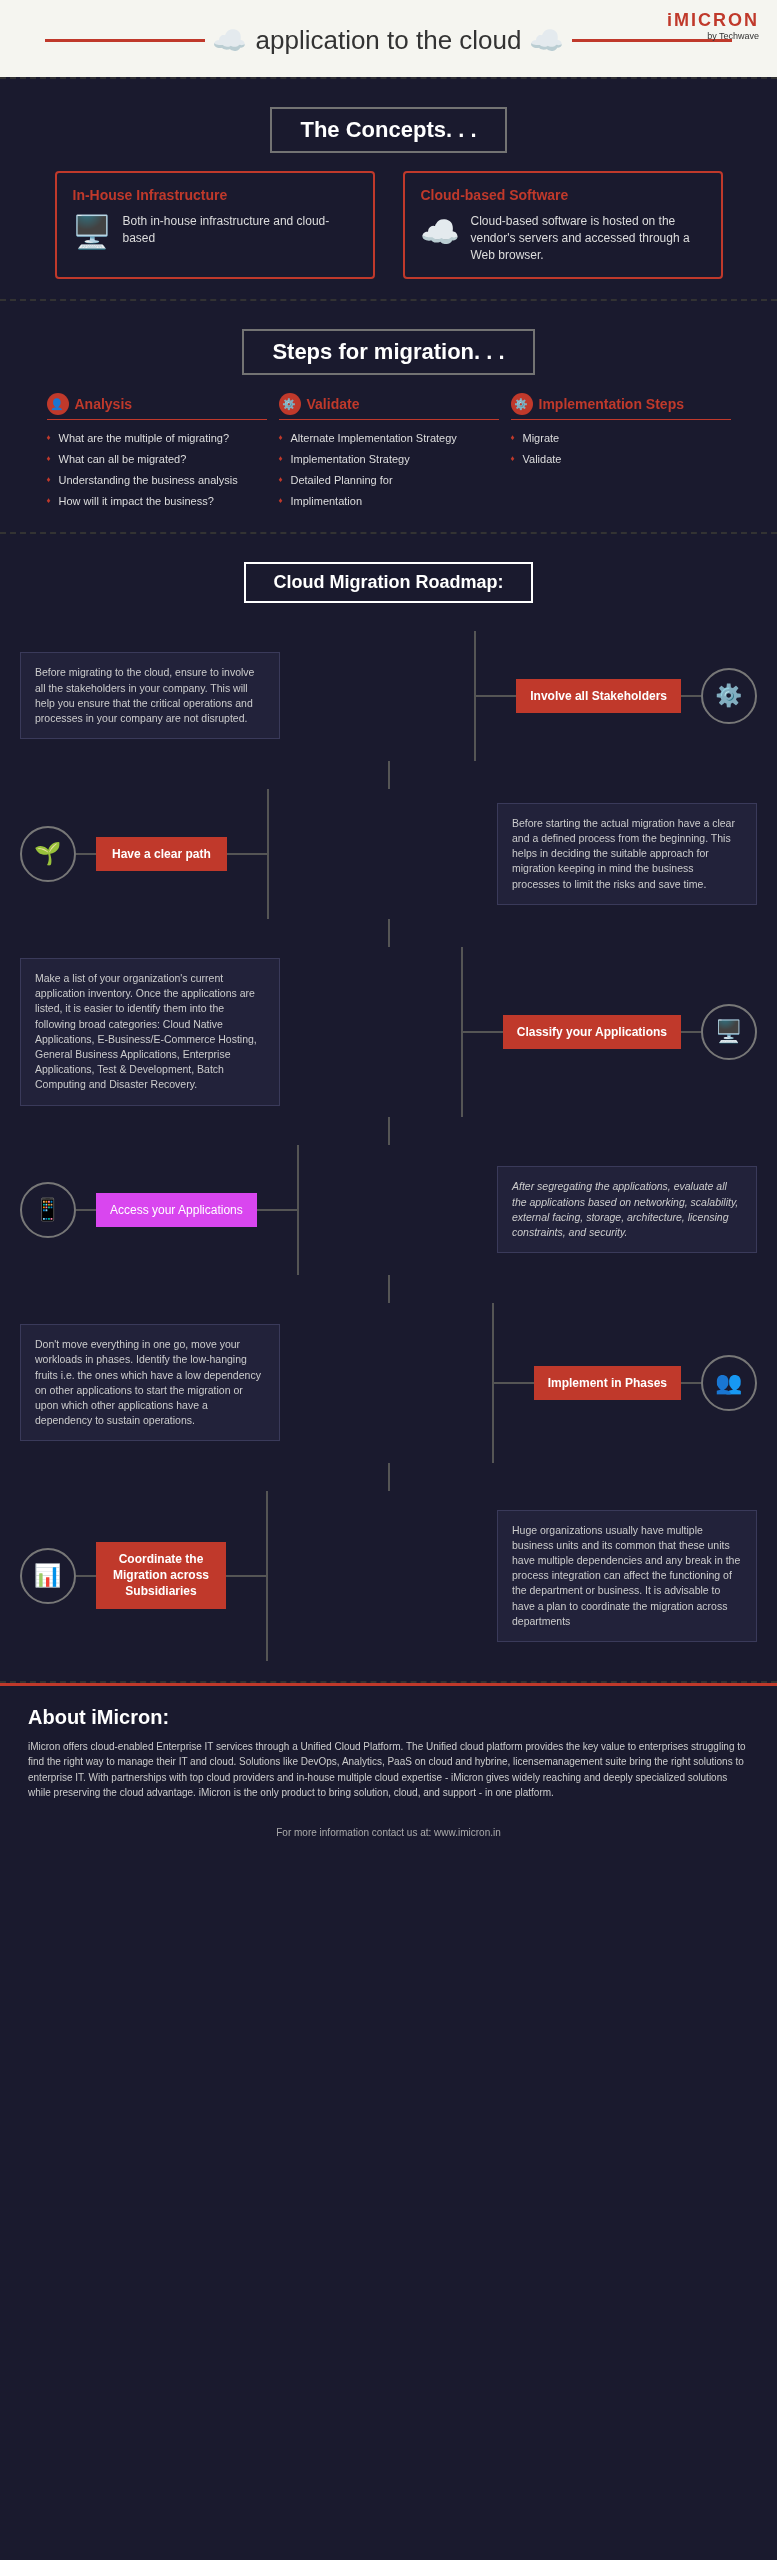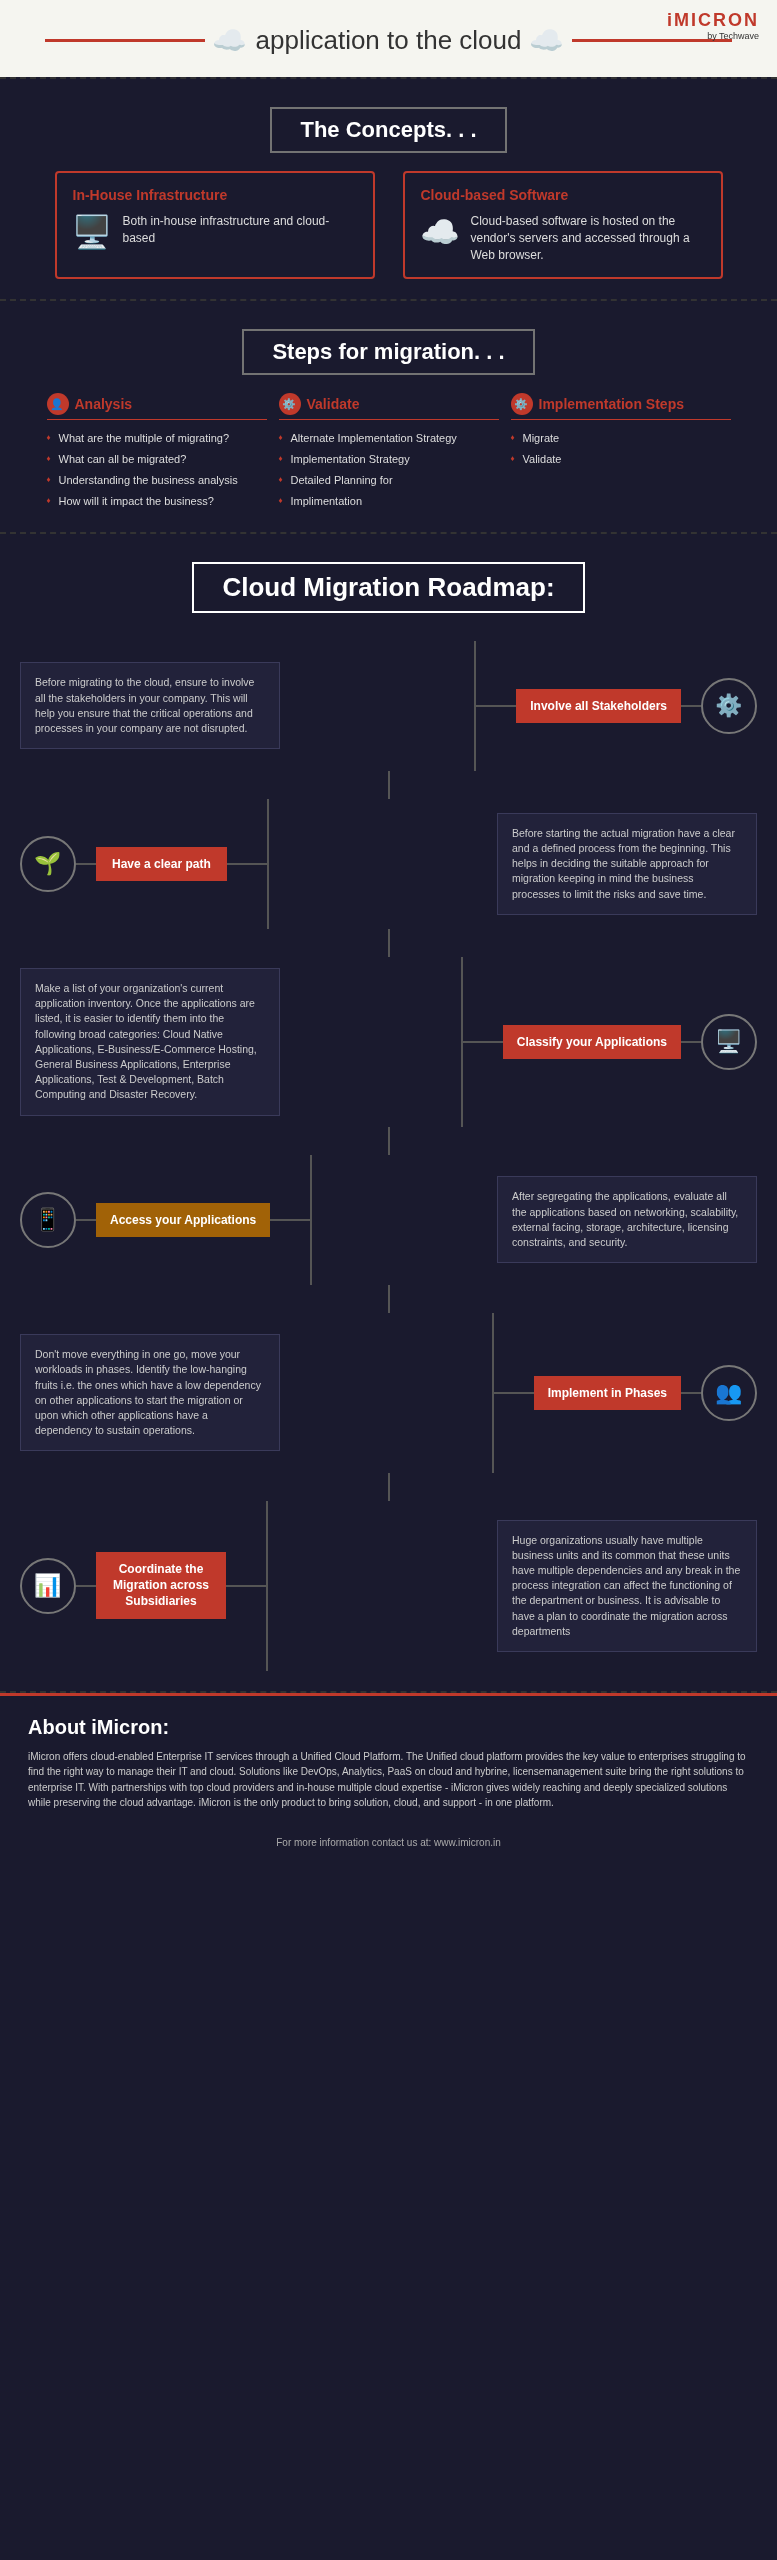--- a/index.html
+++ b/index.html
@@ -173,21 +173,21 @@
       top: 5px;
     }
 
     
     .roadmap-section {
       background: #1a1a2e;
       padding: 28px 0 20px;
     }
     .roadmap-title {
       text-align: center;
-      font-size: 26px;
+      font-size: 18px;
       font-weight: 900;
       color: #fff;
       margin-bottom: 8px;
       border: 2px solid #fff;
       display: inline-block;
       padding: 8px 28px;
     }
     .roadmap-title-wrap {
       text-align: center;
       margin-bottom: 20px;
@@ -404,28 +404,28 @@
     </div>
 
     <div style="display:flex; justify-content:center; height:28px;">
       <div style="width:2px; background:#555;"></div>
     </div>
 
     <div style="display:flex; align-items:center; min-height:130px;">
       <div style="display:flex; align-items:center; flex:0 0 auto;">
         <div class="rm-icon-circle">📱</div>
         <div style="width:20px; height:2px; background:#555;"></div>
-        <div style="background:#a16207; color:#fff; font-size:12px; font-weight:700; padding:10px 14px; text-align:center;">
+        <div style="background:#d946ef; color:#fff; font-size:12px; font-weight:400; padding:10px 14px; text-align:center;">
           <span>Access your Applications</span>
         </div>
         <div style="width:40px; height:2px; background:#555;"></div>
       </div>
       <div style="width:2px; background:#555; align-self:stretch;"></div>
       <div style="flex:1; padding:10px 0 10px 14px;">
-        <div class="rm-content-box" style="max-width:260px; margin-left:auto;">
+        <div class="rm-content-box" style="max-width:260px; margin-left:auto;font-style:italic;">
           <span>After segregating the applications, evaluate all the applications based on networking, scalability, external facing, storage, architecture, licensing constraints, and security.</span>
         </div>
       </div>
     </div>
 
     <div style="display:flex; justify-content:center; height:28px;">
       <div style="width:2px; background:#555;"></div>
     </div>
 
     <div style="display:flex; align-items:center; min-height:160px;">

